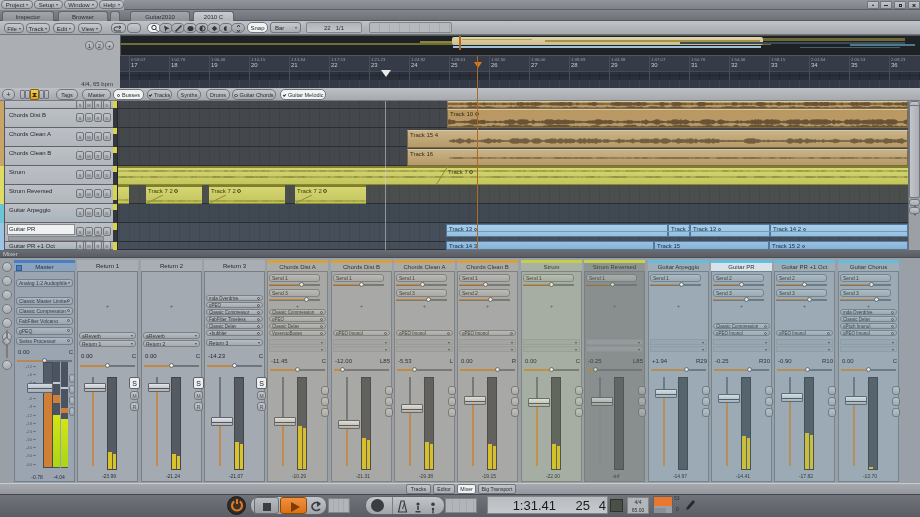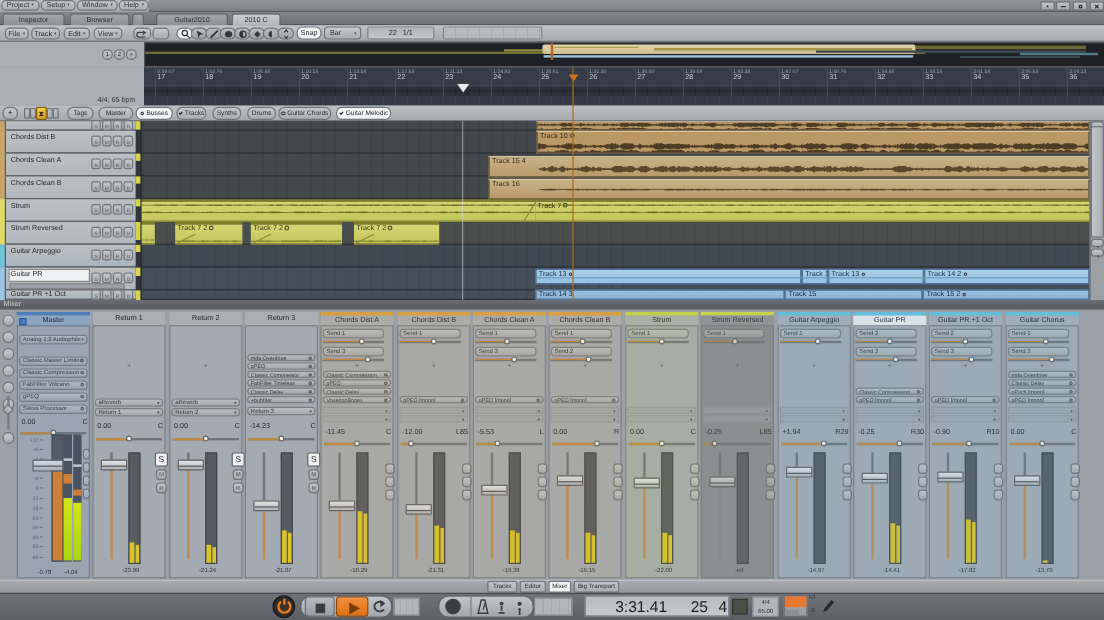--- a/index.html
+++ b/index.html
@@ -1304,21 +1304,21 @@
       <rect x="3.2" y="4" width="1.6" height="4" fill="#3a3e42"></rect>
       <rect x="1.5" y="9" width="5" height="1.5" fill="#3a3e42"></rect>
     </svg></div>
 <div class="abs" style="left:429px;top:500px;"><svg width="8" height="12">
       <circle cx="4" cy="2.2" r="1.8" fill="#3a3e42"></circle>
       <circle cx="4" cy="7" r="1.2" fill="#3a3e42"></circle>
       <rect x="3.3" y="8" width="1.4" height="3.5" fill="#3a3e42"></rect>
     </svg></div>
 <div class="abs" style="left:445px;top:498px;width:32px;height:15px;background:#b2b6ba;border:1px solid #83878d;background-image:repeating-linear-gradient(90deg,transparent 0,transparent 6px,#a6aaae 6px,#a6aaae 7px);"></div>
 <div class="abs" style="left:487px;top:496px;width:121px;height:18px;background:linear-gradient(#b8bcc0,#c6cacd);border:1px solid #83878d;"></div>
-<div class="abs" style="left:490px;top:498px;width:66px;font-size:13px;line-height:15px;color:#1a1d20;text-align:right;">3:31.41</div>
+<div class="abs" style="left:490px;top:498px;width:66px;font-size:13px;line-height:15px;color:#1a1d20;text-align:right;">1:31.41</div>
 <div class="abs" style="left:566px;top:498px;width:24px;font-size:13px;line-height:15px;color:#1a1d20;text-align:right;">25</div>
 <div class="abs" style="left:594px;top:498px;width:12px;font-size:13px;line-height:15px;color:#1a1d20;text-align:right;">4</div>
 <div class="abs" style="left:610px;top:499px;width:13px;height:13px;background:#4a5048;border:1px solid #2e342c;"></div>
 <div class="abs" style="left:627px;top:497px;width:22px;height:17px;background:#b2b6ba;border:1px solid #83878d;font-size:5px;line-height:8px;text-align:center;color:#2b2e31;">4/4<br>65.00</div>
 <div class="abs" style="left:653px;top:496px;width:20px;height:18px;background:#9aa0a6;border:1px solid #60646a;"></div>
 <div class="abs" style="left:654px;top:497px;width:18px;height:9px;background:#e87830;"></div>
 <div class="abs" style="left:654px;top:508px;width:12px;height:5px;background:#8a9096;"></div>
 <div class="abs" style="left:674px;top:495px;width:10px;font-size:5px;line-height:7px;color:#2b2e31;text-align:left;">53</div>
 <div class="abs" style="left:676px;top:506px;width:10px;font-size:5px;line-height:7px;color:#2b2e31;text-align:left;">0</div>
 <div class="abs" style="left:684px;top:498px;"><svg width="12" height="14">

